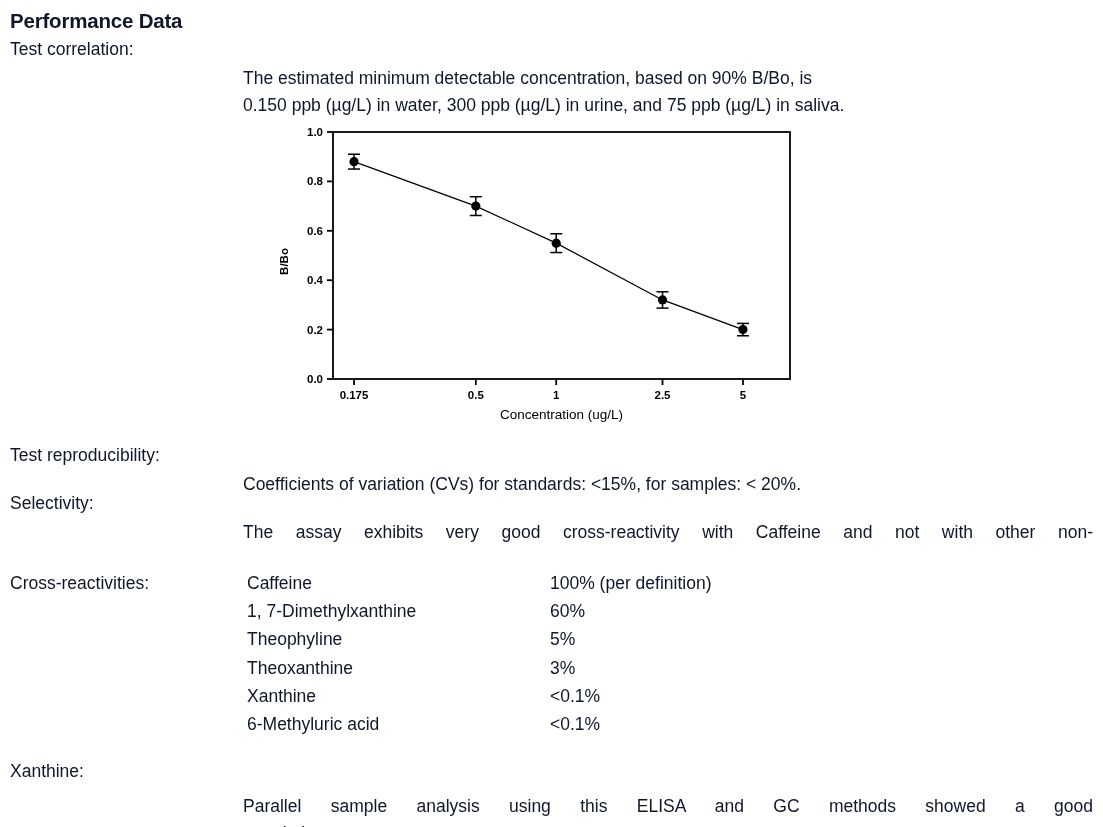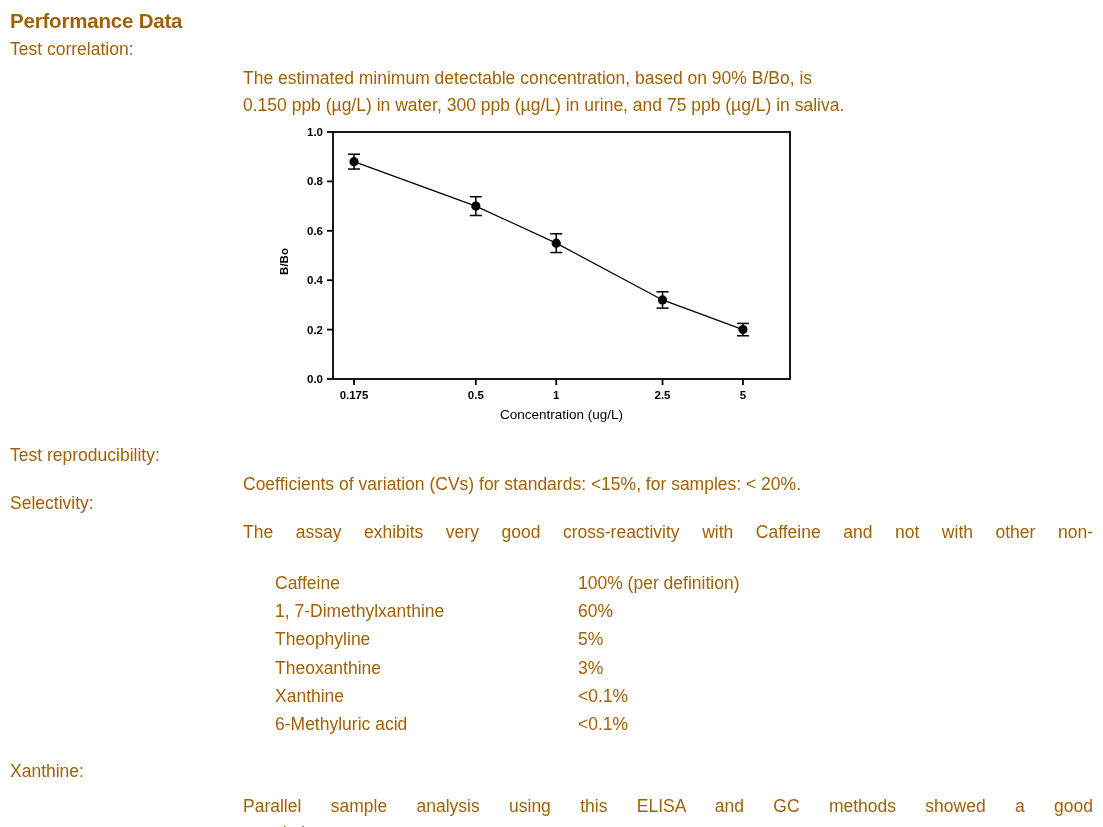--- a/index.html
+++ b/index.html
@@ -1,34 +1,34 @@
 <!DOCTYPE html>
 <html><head>
 <meta charset="utf-8">
 <style>
   html,body{margin:0;padding:0;background:#ffffff;}
   .page{
     position:relative;width:1103px;height:827px;background:#ffffff;
-    font-family:"Liberation Sans","DejaVu Sans",sans-serif;color:#a16207;
+    font-family:"Liberation Sans","DejaVu Sans",sans-serif;color:#0f172a;
     overflow:hidden;
   }
   .page-title{
     position:absolute;left:10px;top:7px;
     font-size:20.5px;font-weight:bold;line-height:28px;letter-spacing:-0.2px;
   }
   .row-label{
     position:absolute;left:10px;font-size:17.5px;line-height:27px;white-space:nowrap;
   }
   .content{
     position:absolute;left:243px;width:850px;font-size:17.5px;line-height:27px;margin-top:29px;
   }
   .jline{text-align:justify;text-align-last:justify;}
   .chart-wrap{position:absolute;left:278px;top:120px;width:540px;height:310px;}
   .xr-table{position:absolute;left:247px;top:569px;width:846px;font-size:17.5px;}
-  .xr-row{display:flex;line-height:28.2px;margin-left:28px;}
+  .xr-row{display:flex;line-height:28.2px;}
   .xr-compound{width:303px;}
   .xr-value{flex:1;}
 </style>
 </head>
 <body>
 
 <div class="page">
 
   <div class="page-title">Performance Data</div>
 
@@ -104,20 +104,21 @@
   </div>
 
   <div class="row-label" style="top:442px;">Test reproducibility:</div>
   <div class="content" style="top:442px;">Coefficients of variation (CVs) for standards: &lt;15%, for samples: &lt; 20%.</div>
 
   <div class="row-label" style="top:490px;">Selectivity:</div>
   <div class="content" style="top:490px;">
     <div class="jline">The assay exhibits very good cross-reactivity with Caffeine and not with other non-</div>
   </div>
 
+  <div class="row-label" style="top:570px;">Cross-reactivities:</div>
   <div class="xr-table">
     <div class="xr-row">
       <div class="xr-compound">Caffeine</div>
       <div class="xr-value">100% (per definition)</div>
     </div>
     <div class="xr-row">
       <div class="xr-compound">1, 7-Dimethylxanthine</div>
       <div class="xr-value">60%</div>
     </div>
     <div class="xr-row">

